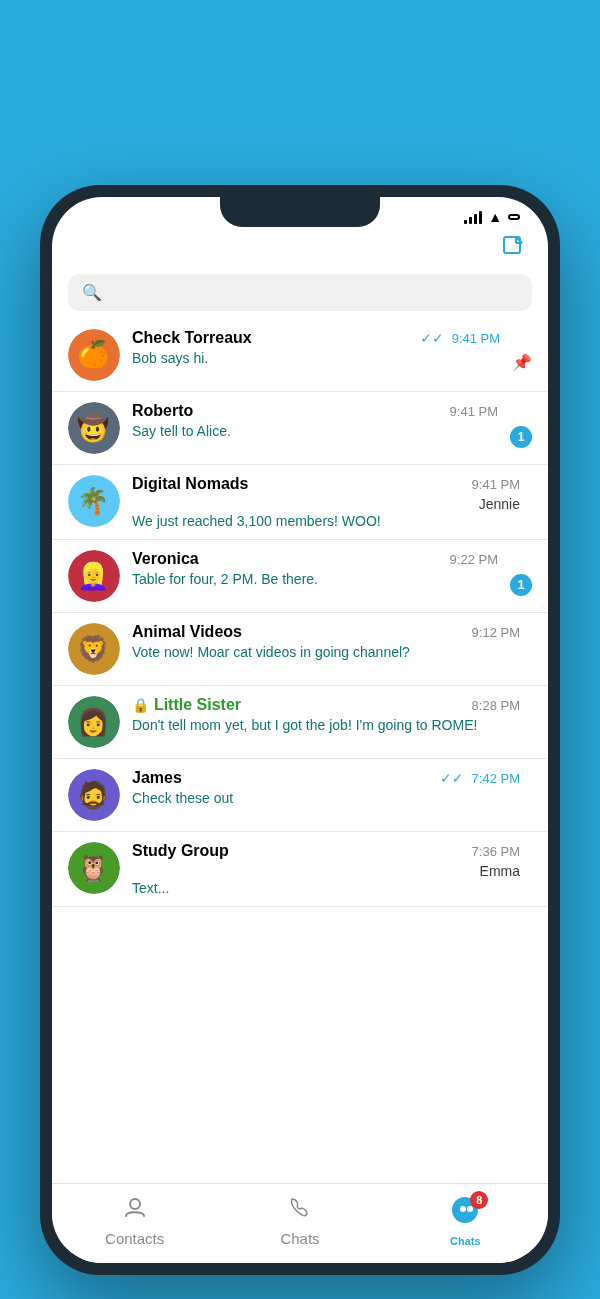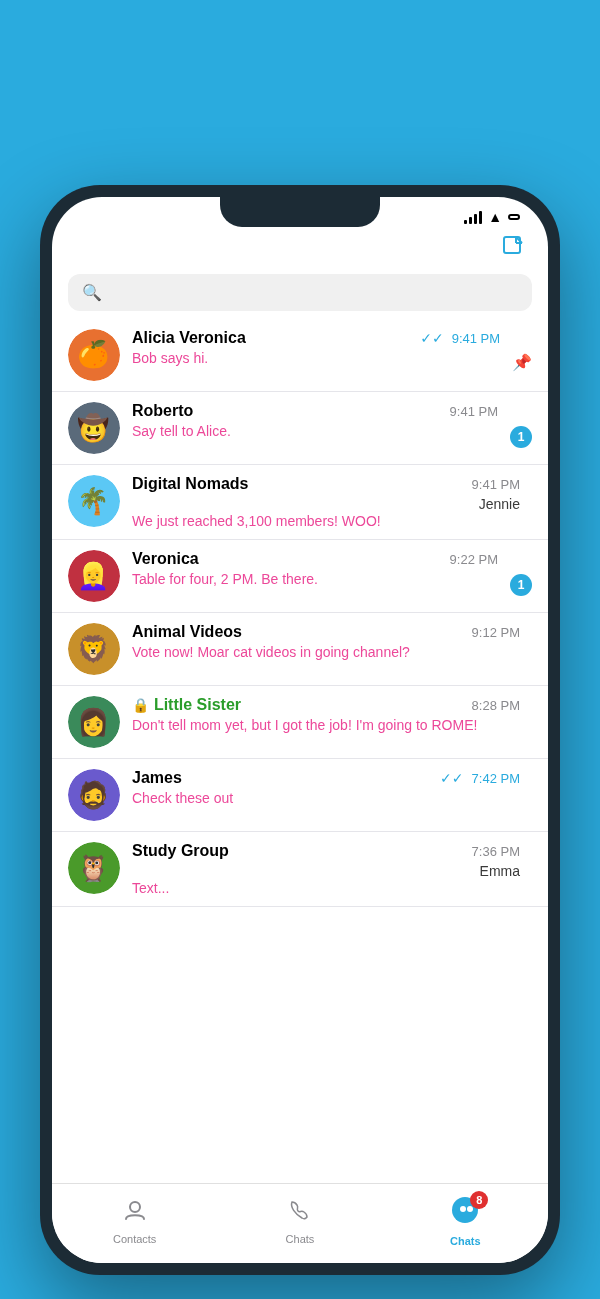--- a/index.html
+++ b/index.html
@@ -168,21 +168,21 @@
       margin-left: 6px;
     }
     .chat-time-blue {
       color: #2AABDE;
       font-size: 13px;
       flex-shrink: 0;
       margin-left: 6px;
     }
     .chat-preview-multiline {
       font-size: 14px;
-      color: #ec4899;
+      color: #0f766e;
       overflow: hidden;
       display: -webkit-box;
       -webkit-line-clamp: 2;
       -webkit-box-orient: vertical;
     }
     .chat-sender {
       font-size: 14px;
       color: #3a3a3a;
       margin-bottom: 1px;
       text-align: right;
@@ -233,21 +233,21 @@
     }
     .tab-item {
       display: flex;
       flex-direction: column;
       align-items: center;
       gap: 3px;
       flex: 1;
     }
     .tab-icon { font-size: 26px; color: #8a8a8e; }
     .tab-icon-active { font-size: 26px; color: #2AABDE; position: relative; }
-    .tab-label { font-size: 11px; color: #8a8a8e; }
+    .tab-label { font-size: 15px; color: #8a8a8e; }
     .tab-label-active { font-size: 11px; color: #2AABDE; font-weight: 600; }
     .tab-badge-wrap { position: relative; display: inline-block; }
     .tab-badge {
       position: absolute;
       top: -4px;
       right: -8px;
       background: #e03030;
       color: white;
       border-radius: 10px;
       min-width: 18px;
@@ -308,21 +308,21 @@
     <div class="chat-list" id="chat-list-container">
     <div class="chat-item">
           <div class="avatar">
             <svg width="52" height="52" viewBox="0 0 52 52">
               <circle cx="26" cy="26" r="26" fill="#e87030"></circle>
               <text x="26" y="34" text-anchor="middle" font-size="26">🍊</text>
             </svg>
           </div>
           <div class="chat-content">
             <div class="chat-header-row">
-              <span class="chat-name">Alicia Veronica</span>
+              <span class="chat-name">Check Torreaux</span>
               <div class="time-row">
                 <span class="double-check">✓✓</span>
                 <span class="chat-time-blue">9:41 PM</span>
               </div>
             </div>
             <div class="chat-preview-multiline">Bob says hi.</div>
           </div>
           <div class="chat-right">
             <div style="height: 20px;"></div>
             <span class="pin-icon">📌</span>

